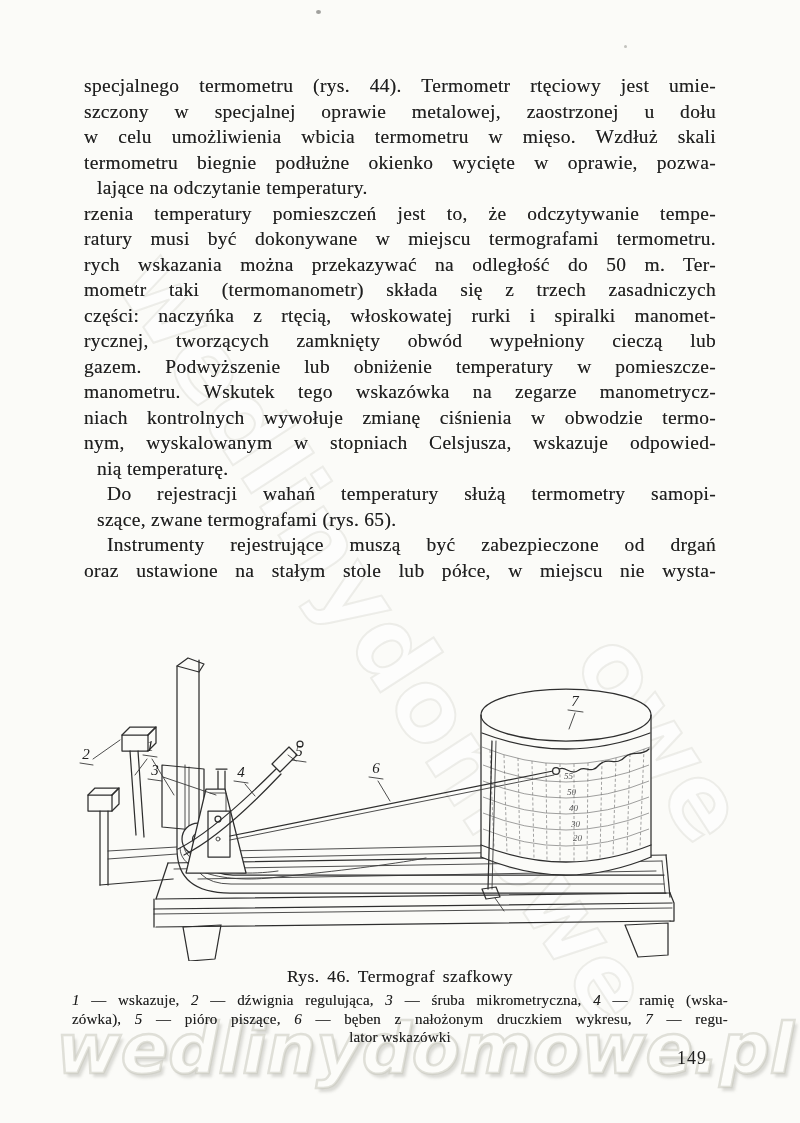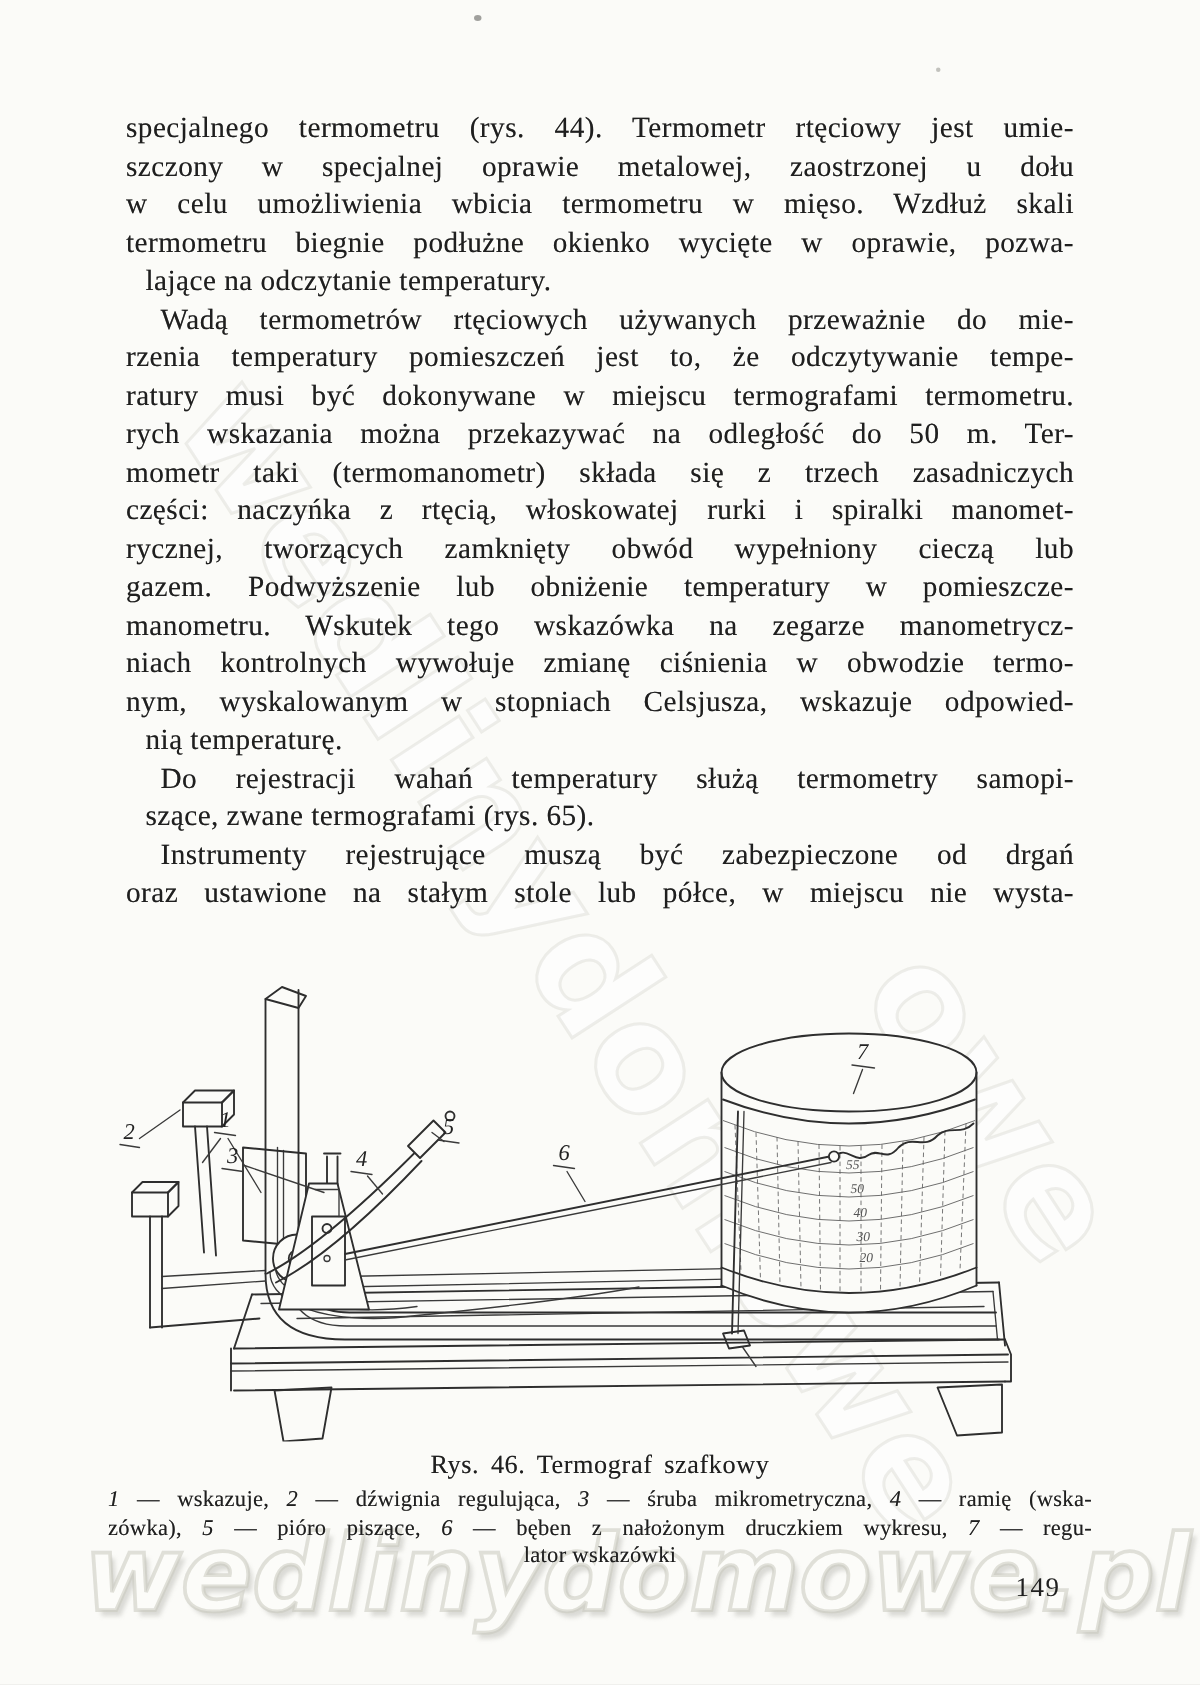--- a/index.html
+++ b/index.html
@@ -89,21 +89,20 @@
 
   <div class="body-text">
       <div class="para">
         <div class="line">specjalnego termometru (rys. 44). Termometr rtęciowy jest umie-</div>
         <div class="line">szczony w specjalnej oprawie metalowej, zaostrzonej u dołu</div>
         <div class="line">w celu umożliwienia wbicia termometru w mięso. Wzdłuż skali</div>
         <div class="line">termometru biegnie podłużne okienko wycięte w oprawie, pozwa-</div>
         <div class="line nojust">lające na odczytanie temperatury.</div>
       </div>
       <div class="para">
-        <div class="line indent">Wadą termometrów rtęciowych używanych przeważnie do mie-</div>
         <div class="line">rzenia temperatury pomieszczeń jest to, że odczytywanie tempe-</div>
         <div class="line">ratury musi być dokonywane w miejscu termografami termometru.</div>
       </div>
       <div class="para">
         <div class="line">rych wskazania można przekazywać na odległość do 50 m. Ter-</div>
         <div class="line">mometr taki (termomanometr) składa się z trzech zasadniczych</div>
         <div class="line">części: naczyńka z rtęcią, włoskowatej rurki i spiralki manomet-</div>
         <div class="line">rycznej, tworzących zamknięty obwód wypełniony cieczą lub</div>
         <div class="line">gazem. Podwyższenie lub obniżenie temperatury w pomieszcze-</div>
         <div class="line">manometru. Wskutek tego wskazówka na zegarze manometrycz-</div>

